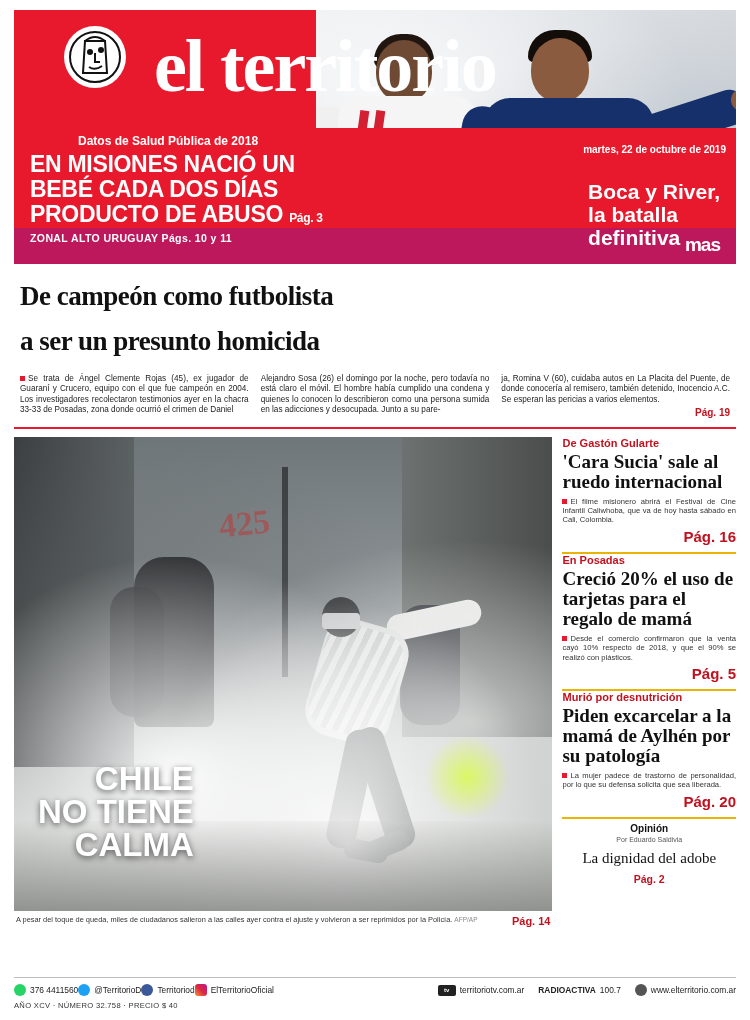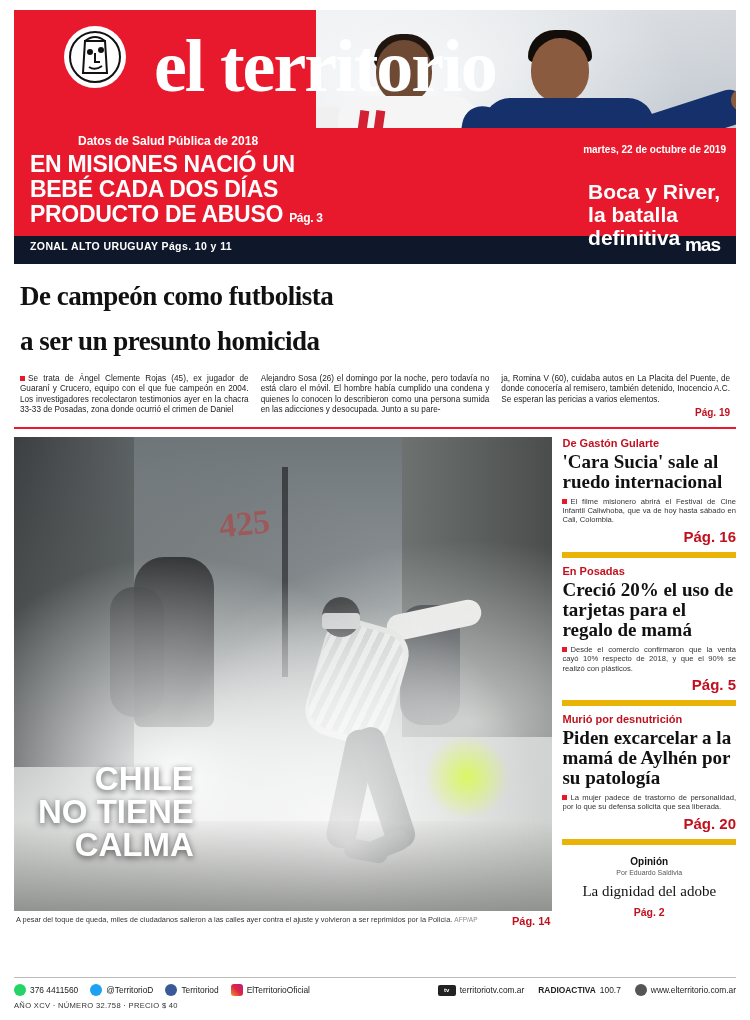--- a/index.html
+++ b/index.html
@@ -96,22 +96,22 @@
   }
   .boca-river {
     position:absolute; right:16px; top:52px; z-index:6;
     color:#fff; font-size:21px; font-weight:bold; line-height:23px; text-align:left;
   }
   .mas-logo {
     position:absolute; right:16px; bottom:8px; z-index:6;
     color:#fff; font-size:19px; font-weight:bold; letter-spacing:-1px;
   }
   .zonal-bar {
-    position:absolute; left:0; bottom:0; width:100%; height:28px;
-    background:#0f172a; z-index:5;
+    position:absolute; left:0; bottom:0; width:100%; height:36px;
+    background:#be185d; z-index:5;
   }
   .zonal-bar span {
     color:#fff; font-size:10.5px; font-weight:bold; letter-spacing:.4px;
     line-height:20px; margin-left:16px;
   }
 
   
   .main-head {
     margin-top: 10px;
     padding: 0 6px;
@@ -190,42 +190,42 @@
   }
   .photo-caption {
     display:flex; justify-content:space-between; align-items:flex-start;
     padding:4px 2px 0 2px;
   }
   .photo-caption .cap { font-size:7.4px; color:#333; line-height:9px; }
   .photo-caption .cap i { color:#888; font-style:normal; font-size:6.5px; }
   .photo-caption .pag { color:#c1111f; font-weight:bold; font-size:11px; }
 
   
-  .side-item { border-bottom:6px solid #eab308; padding-bottom:7px; margin-bottom:7px; }
+  .side-item { border-bottom:2px solid #eab308; padding-bottom:7px; }
   .side-kicker { color:#c1111f; font-weight:bold; font-size:11px; margin-bottom:3px; }
   .side-head {
     font-family:"Liberation Serif", serif; font-weight:bold;
     font-size:19px; line-height:20px; color:#111;
   }
   .side-sub { font-size:7.6px; line-height:9.4px; color:#333; margin-top:5px; text-align:justify; }
   .side-pag { color:#c1111f; font-weight:bold; font-size:15px; text-align:right; margin-top:3px; }
   .opinion-box { text-align:center; padding-top:4px; }
   .op-title { font-weight:bold; font-size:10px; color:#111; }
   .op-author { font-size:7px; color:#555; margin-top:2px; }
   .op-head { font-family:"Liberation Serif",serif; font-size:15px; color:#111; margin-top:7px; }
   .op-pag { color:#c1111f; font-weight:bold; font-size:10.5px; text-align:center; margin-top:6px; }
 
   
   .footer {
     position:absolute; left:14px; right:14px; bottom:10px;
   }
   .footer-rule { height:1px; background:#bbb; margin-bottom:6px; }
   .footer-row { display:flex; align-items:center; justify-content:space-between; font-size:8.4px; color:#222; }
   .f-group { display:flex; align-items:center; gap:4px; }
-  .f-left { display:flex; align-items:flex-end; gap:12px; }
+  .f-left { display:flex; align-items:flex-end; }
   .f-right { display:flex; align-items:center; gap:14px; }
   .ic { width:12px; height:12px; border-radius:3px; display:inline-block; }
   .ic.wa { background:#25d366; border-radius:50%; }
   .ic.tw { background:#1da1f2; border-radius:50%; }
   .ic.fb { background:#3b5998; border-radius:50%; }
   .ic.ig { background:linear-gradient(45deg,#f09433,#dc2743,#bc1888); }
   .ic.tv { background:#222; border-radius:2px; width:18px; height:11px; color:#fff; font-size:6px; text-align:center; line-height:11px; font-weight:bold;}
   .ic.globe { background:#555; border-radius:50%; }
   .radio { font-weight:bold;text-align:right; }
   .footer-bottom { text-align:left; font-size:7.6px; color:#333; margin-top:5px; letter-spacing:.3px; }

